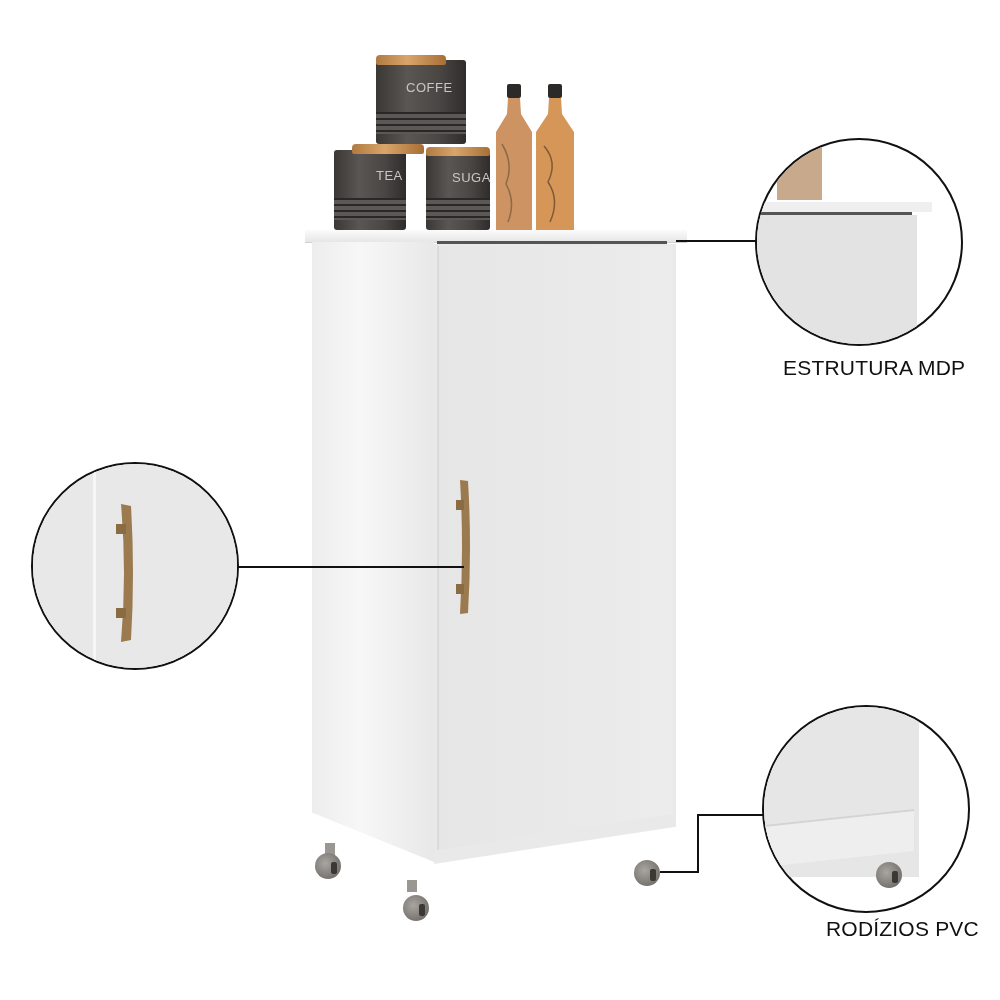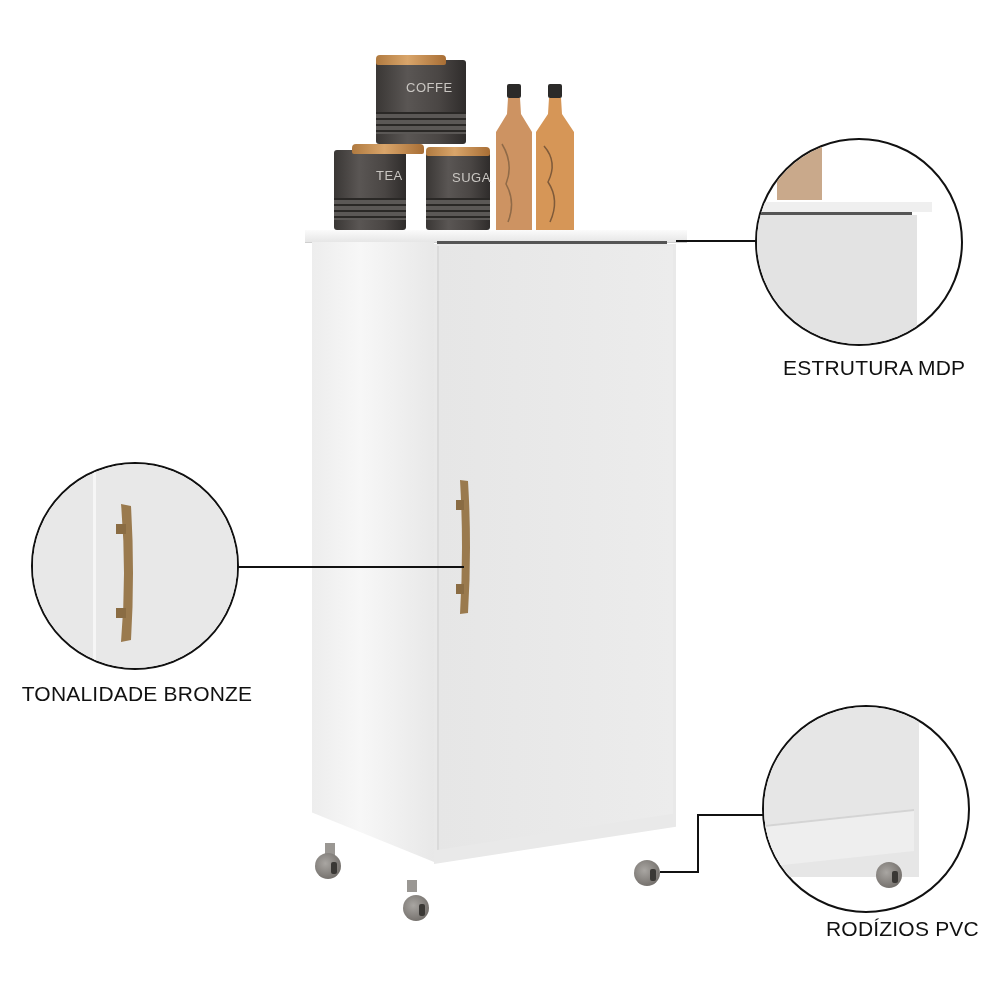--- a/index.html
+++ b/index.html
@@ -105,21 +105,20 @@
     <div class="abs" style="left:0;top:0;width:208px;height:208px;background:#e8e8e8;"></div>
     <div class="abs" style="left:60px;top:0;width:3px;height:208px;background:#f6f6f6;"></div>
     <svg class="abs" style="left:78px;top:40px;" width="28" height="138" viewBox="0 0 28 138">
       <path d="M10 0 L20 2 Q24 69 20 136 L10 138 Q16 69 10 0 Z" fill="#9a7a4e"></path>
       <rect x="5" y="20" width="10" height="10" fill="#8a6c43"></rect>
       <rect x="5" y="104" width="10" height="10" fill="#8a6c43"></rect>
     </svg>
   </div>
   <div class="line" style="left:238px;top:566px;width:226px;height:2px;"></div>
   <div class="callout-label" style="left:12px;top:683px;width:250px;">
-    <div>TONALIDADE BRONZE</div>
   </div>
 </div>
 
 <div>
   <div class="line" style="left:660px;top:871px;width:38px;height:2px;"></div>
   <div class="line" style="left:697px;top:814px;width:2px;height:59px;"></div>
   <div class="line" style="left:697px;top:814px;width:66px;height:2px;"></div>
   <div class="circle" style="left:762px;top:705px;width:208px;height:208px;">
     <div class="abs" style="left:0;top:0;width:155px;height:170px;background:#e6e6e6;"></div>
     <div class="abs" style="left:0;top:110px;width:150px;height:40px;background:#eeeeee;border-top:2px solid #d4d4d4;transform:skewY(-6deg);"></div>

